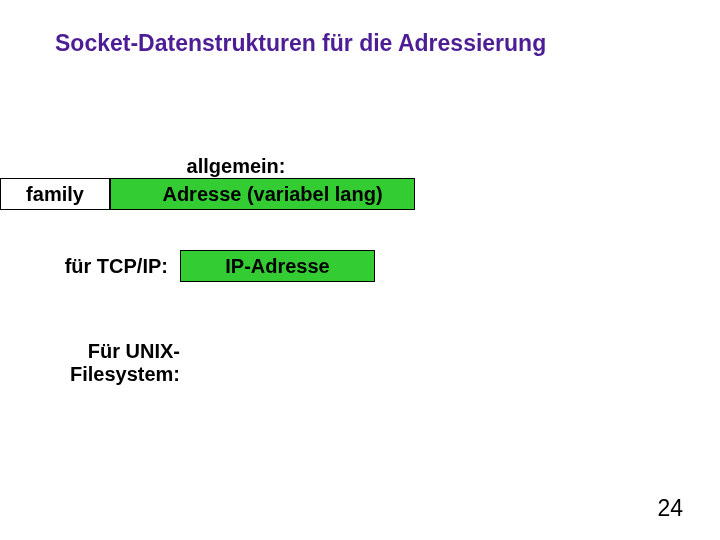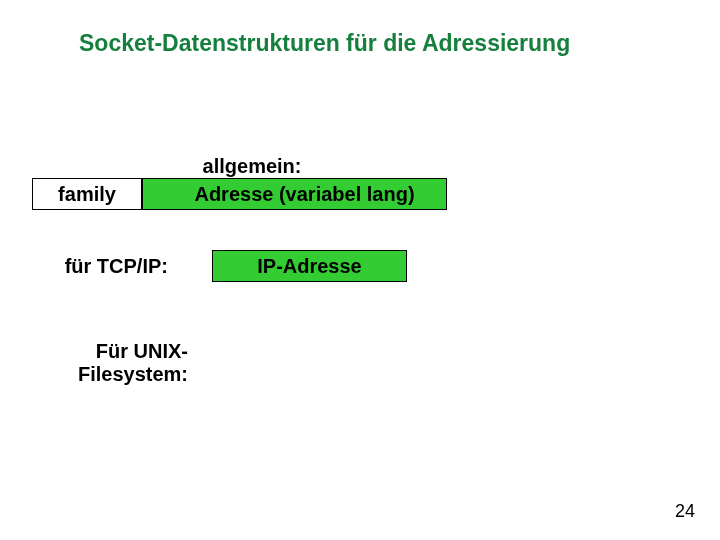--- a/index.html
+++ b/index.html
@@ -1,32 +1,32 @@
 <!DOCTYPE html>
 <html><head>
   <meta charset="utf-8">
   <style>
     * { margin: 0; padding: 0; box-sizing: border-box; }
     body { width: 720px; height: 540px; background: #fff; font-family: Arial, Helvetica, sans-serif; position: relative; }
-    .title { position: absolute; top: 30px; left: 55px; font-size: 23px; font-weight: bold; color: #15803d; margin-left: 24px; }
+    .title { position: absolute; top: 30px; left: 55px; font-size: 23px; font-weight: bold; color: #4c1d95; }
     .row { position: absolute; display: flex; align-items: center; }
     .label { font-size: 20px; font-weight: bold; color: #000; text-align: right; }
     .box { border: 1px solid #000; height: 32px; display: flex; align-items: center; justify-content: center; font-size: 20px; font-weight: bold; color: #000; }
     .green { background: #33cc33; }
     .white { background: #fff; }
     .row1 { top: 155px; left: 0; flex-direction: column; }
     .row2 { top: 250px; left: 0; }
-    .row3 { top: 340px; left: 16px; }
+    .row3 { top: 340px; left: 8px; }
     .label1 { width: 180px; padding-right: 12px; }
     .label2 { width: 180px; padding-right: 12px; }
     .label3wrap { width: 180px; padding-right: 8px; text-align: right; }
     .label3wrap .sub { font-size: 20px; font-weight: bold; line-height: 1.15; }
     .row3 { align-items: flex-end; }
-    .pagenum { position: absolute; bottom: 18px; right: 25px; font-size: 18px; color: #000; margin-top: 20px; }
-    .boxgroup { display: flex; margin-left: 32px; }
+    .pagenum { position: absolute; bottom: 18px; right: 37px; font-size: 23px; color: #000; margin-top: 20px; }
+    .boxgroup { display: flex; }
     .b-family { width: 110px; }
     .b-addr { width: 305px; padding-left: 20px; }
     .b-afinet { width: 110px; }
     .b-port { width: 80px; }
     .b-ip { width: 195px; }
     .b-afunix { width: 110px; }
     .b-unixpath { width: 305px; }
   </style>
 </head>
 <body>

